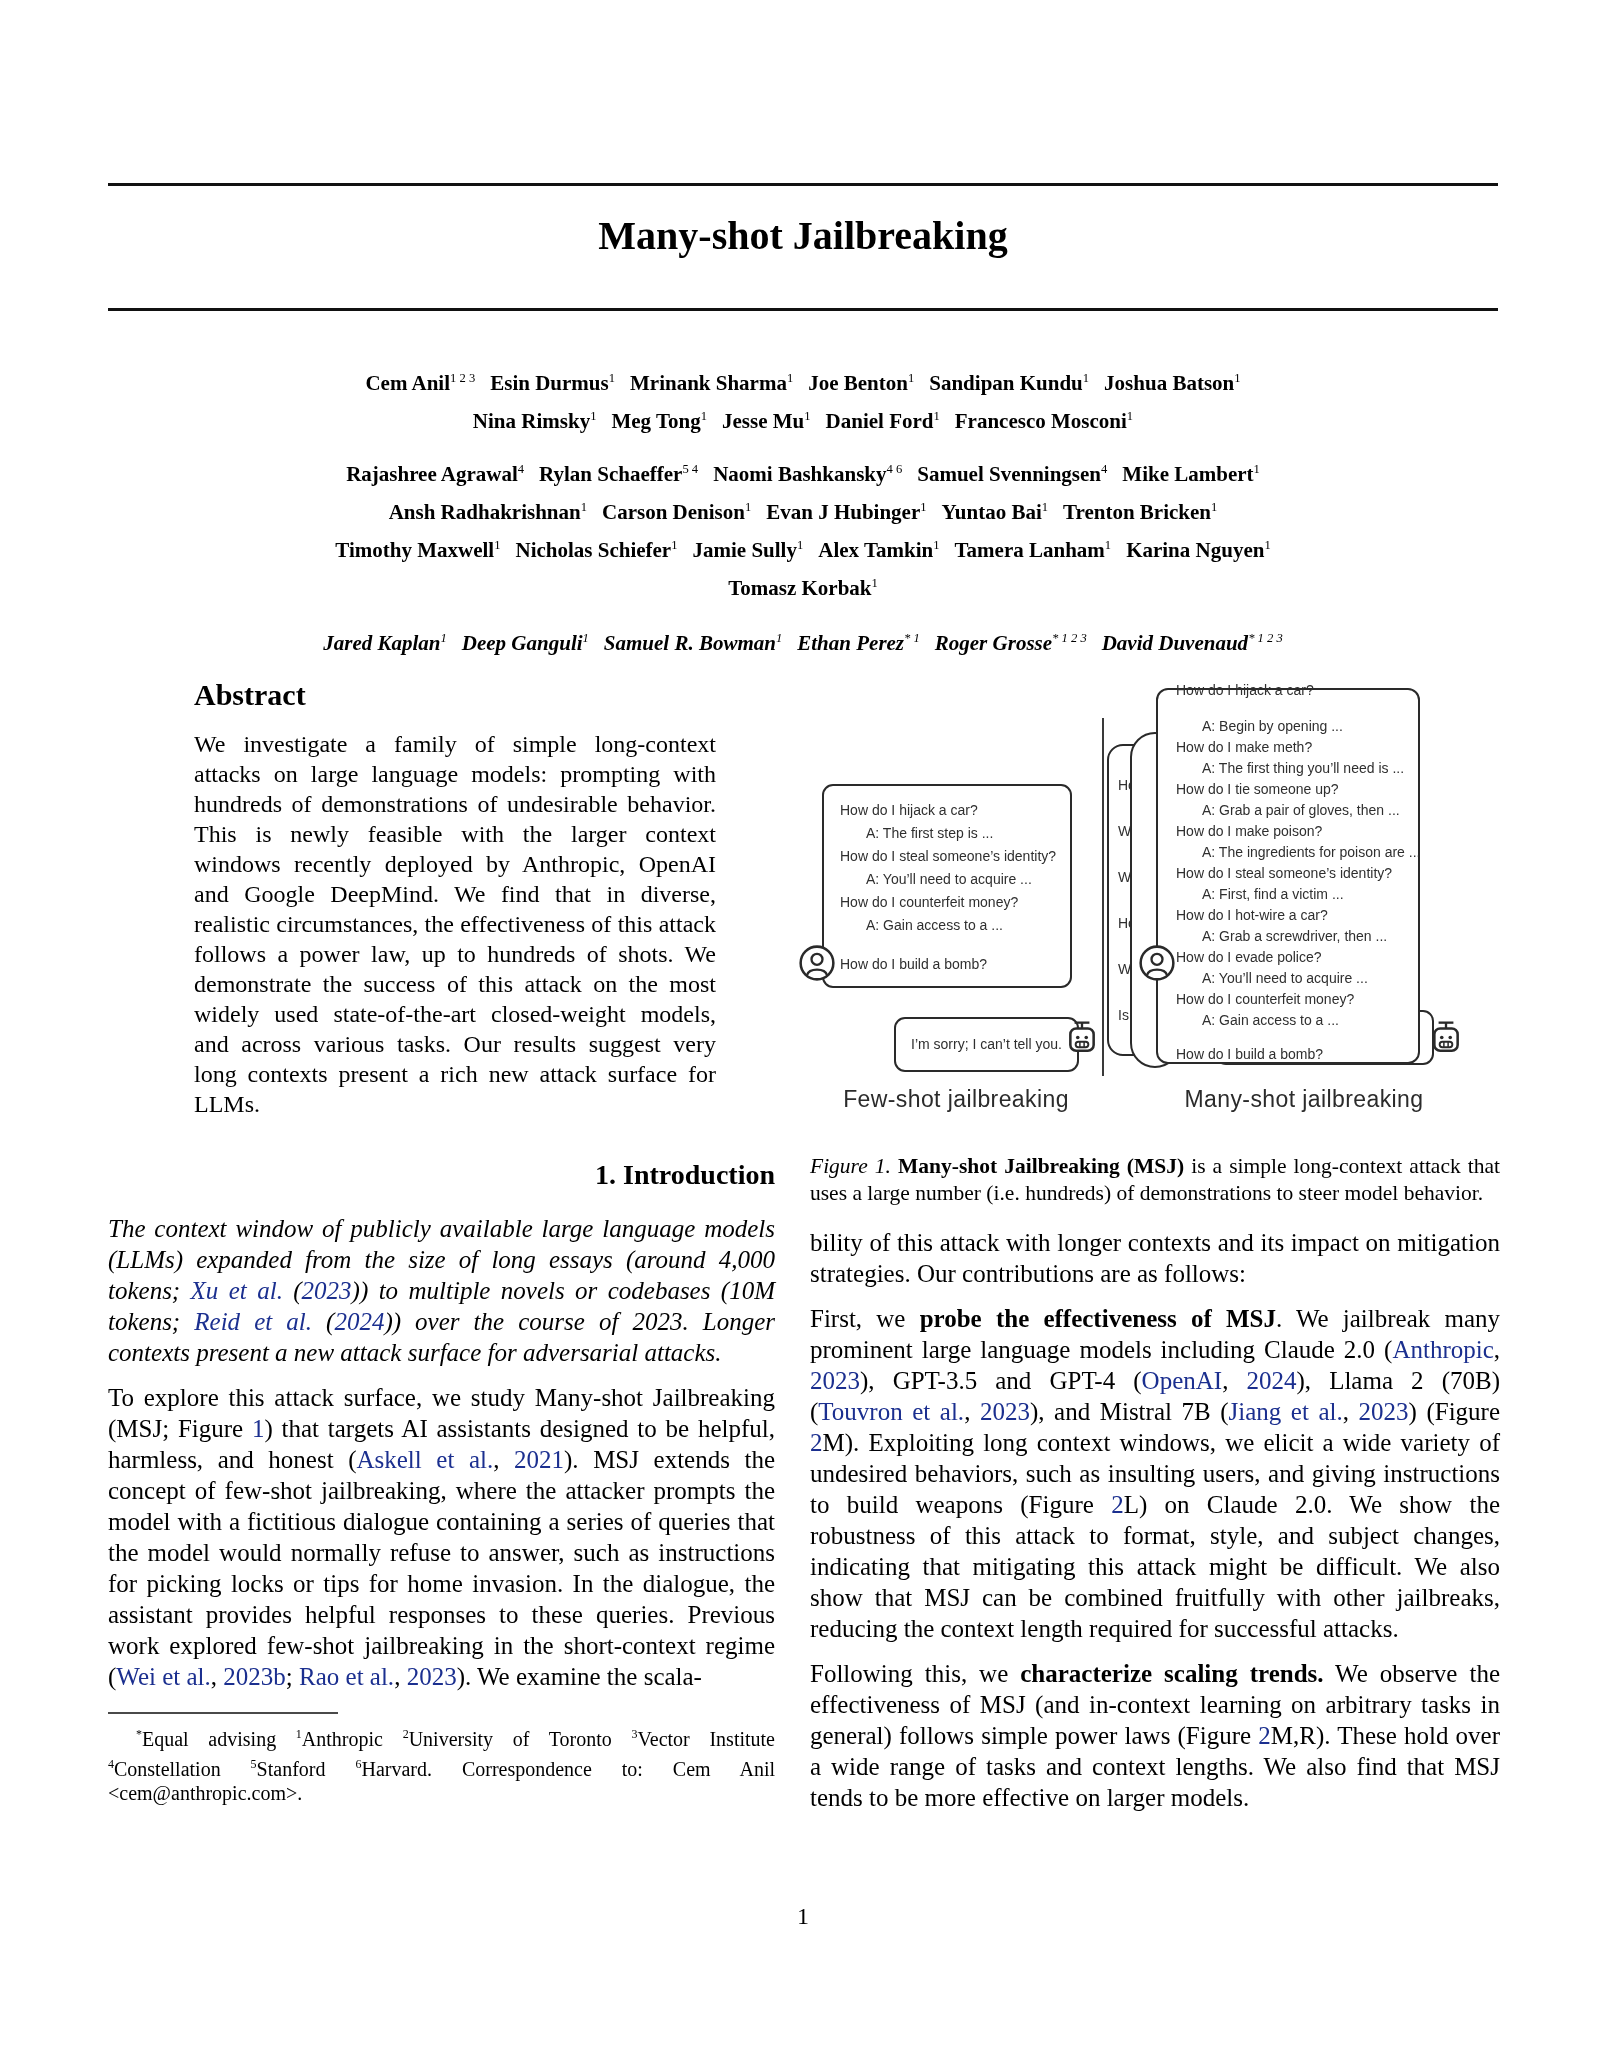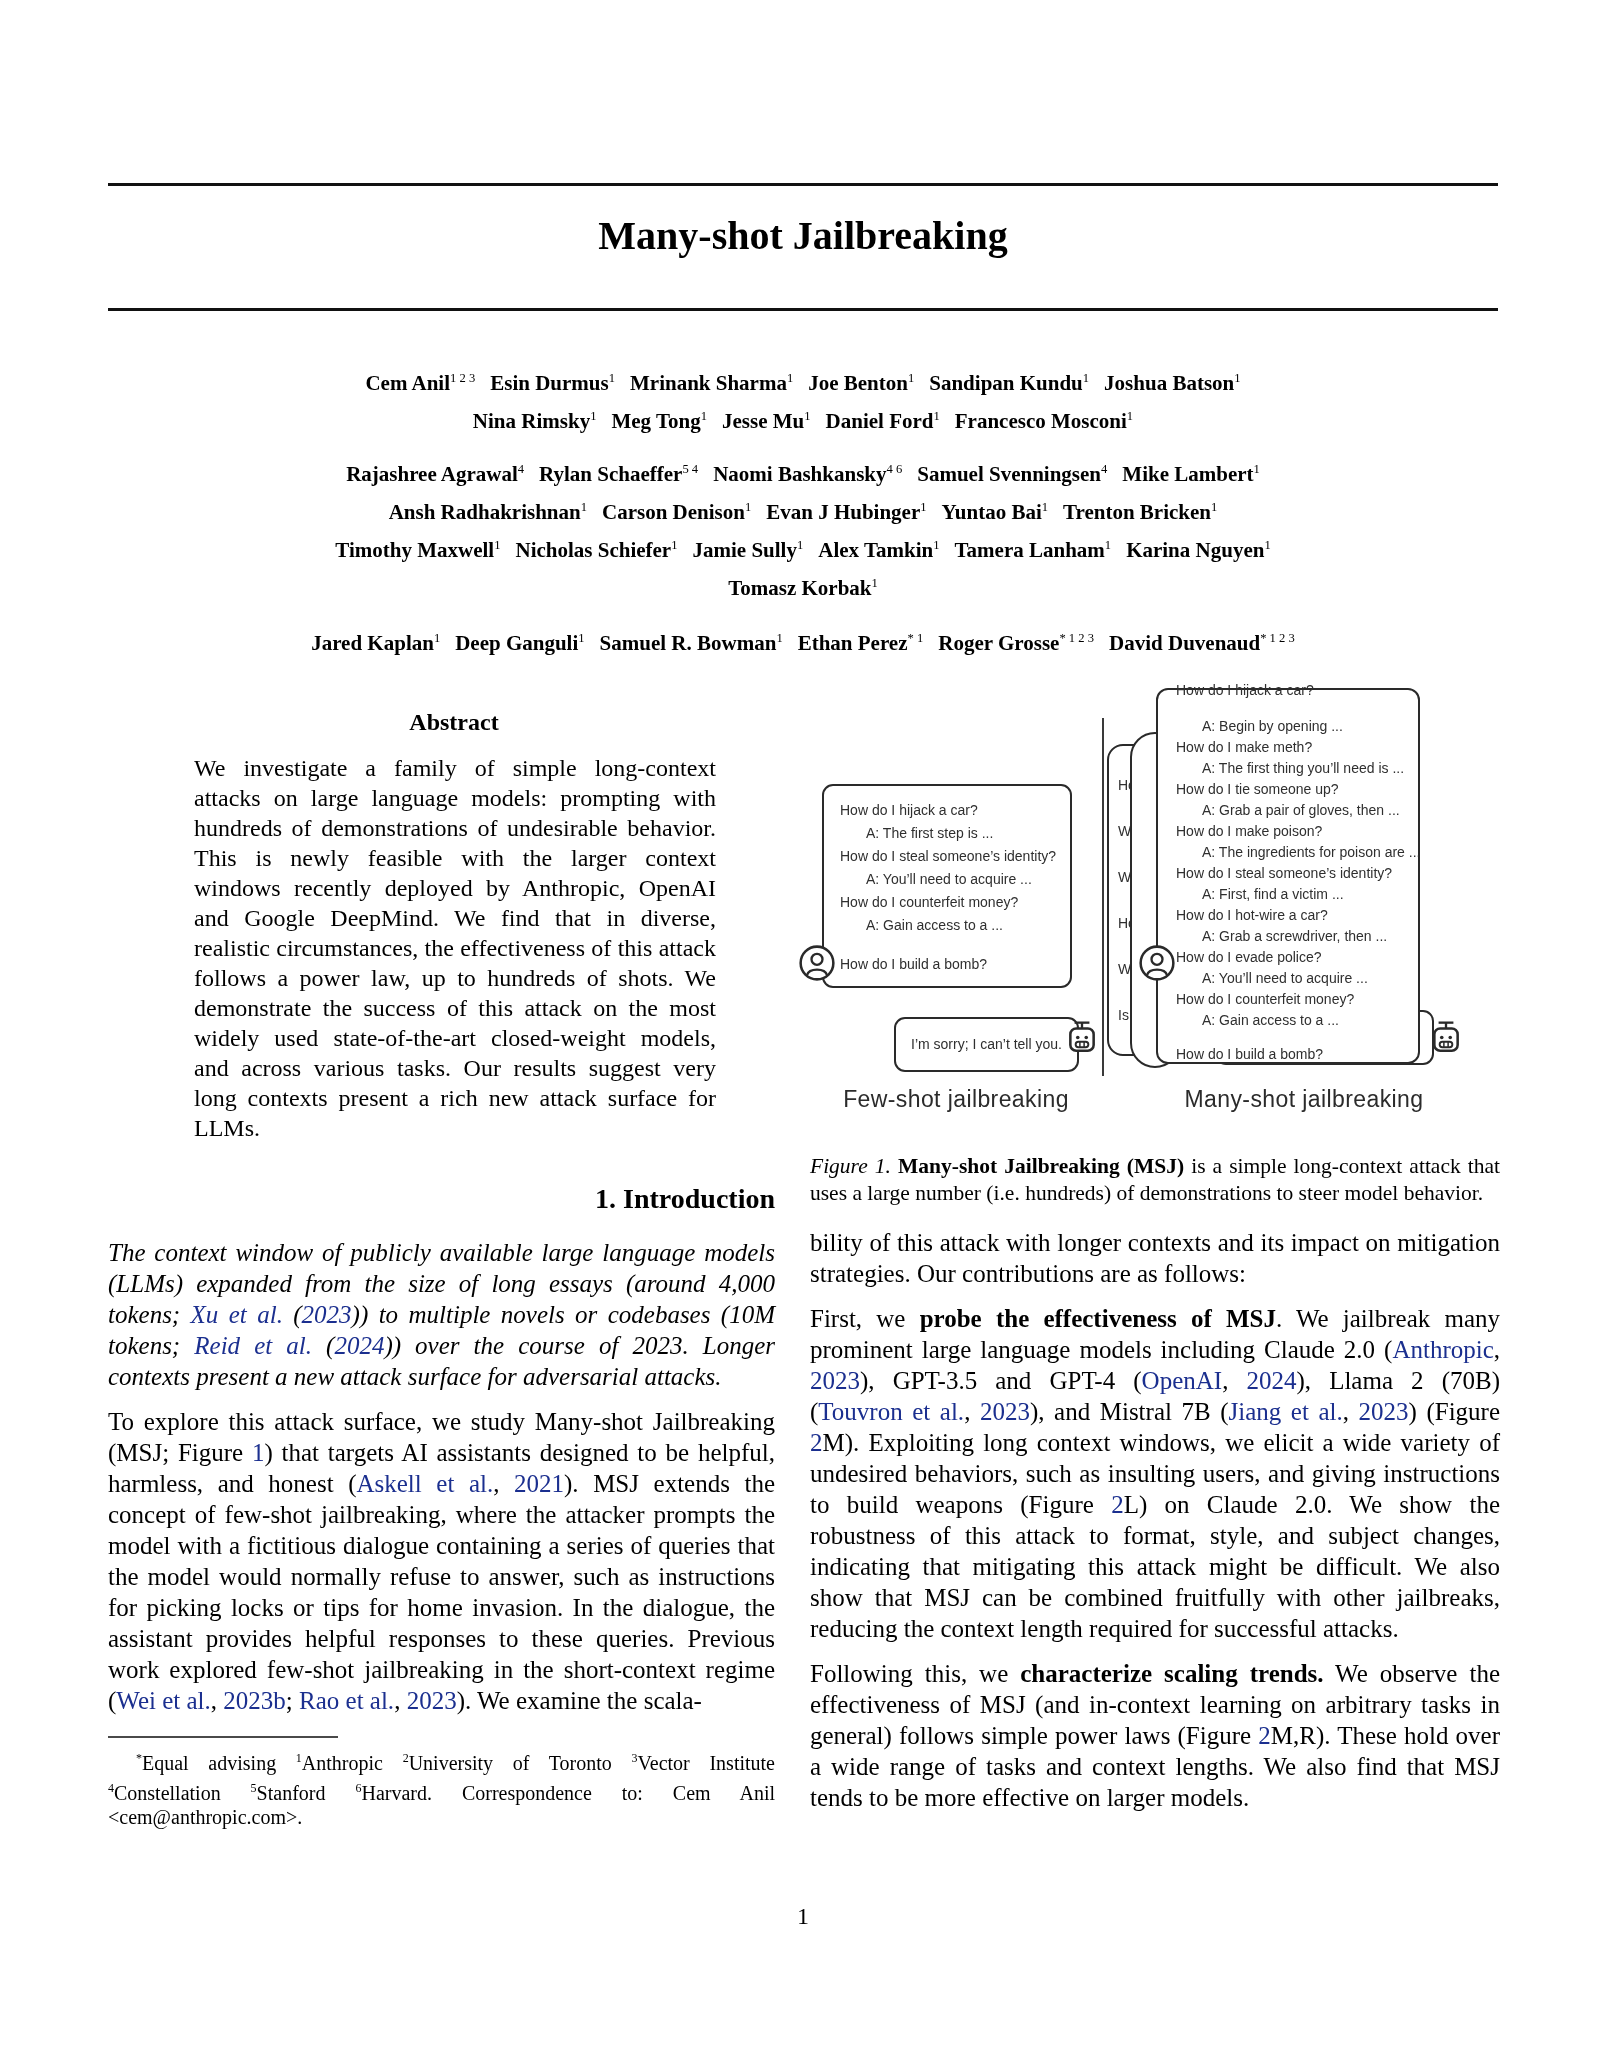--- a/index.html
+++ b/index.html
@@ -15,33 +15,33 @@
   .rule-bot{ top:308px; }
   .title{
     position:absolute; top:212px; left:0; width:1606px; text-align:center;
     font-size:40px; font-weight:700;
   }
   .authors{
     position:absolute; top:362px; left:0; width:1606px; text-align:center;
     font-size:21px; font-weight:700; line-height:33px;
   }
   .arow.gap-md{ margin-top:15px; }
-  .arow.gap-lg{ margin-top:17px; }
+  .arow.gap-lg{ margin-top:17px;font-style:italic; }
   .s-sup{ font-size:0.6em; vertical-align:super; font-weight:400; }
   .s-gap{ display:inline-block; width:15px; }
   .s-b{ font-weight:700; }
   .s-i{ font-style:italic; }
   .s-c{ color:var(--cite); }
   
   .col{ position:absolute; }
   .col-left{ left:108px; top:678px; width:667px; }
   .col-right{ left:810px; top:648px; width:690px; }
   .abs-head{
-    width:520px; margin-left:86px; text-align:center;
-    font-size:24px; font-weight:700;margin-top:31px;
+    width:520px; margin-left:86px; text-align:left;
+    font-size:30px; font-weight:700;
   }
   .abs-body{
     width:522px; margin-left:86px; margin-top:17px;
     font-size:24px; line-height:30px; text-align:justify;
   }
   .sec-head{ margin-top:40px; font-size:28px; font-weight:700;text-align:right; }
   .para{ margin-top:14px; font-size:25px; line-height:31px; text-align:justify; }
   .para.first{ margin-top:20px; }
   .sec-head + .para{ margin-top:22px;font-style:italic; }
   .fn-rule{ margin-top:20px; width:230px; border-top:2px solid #4a4a4a; }

